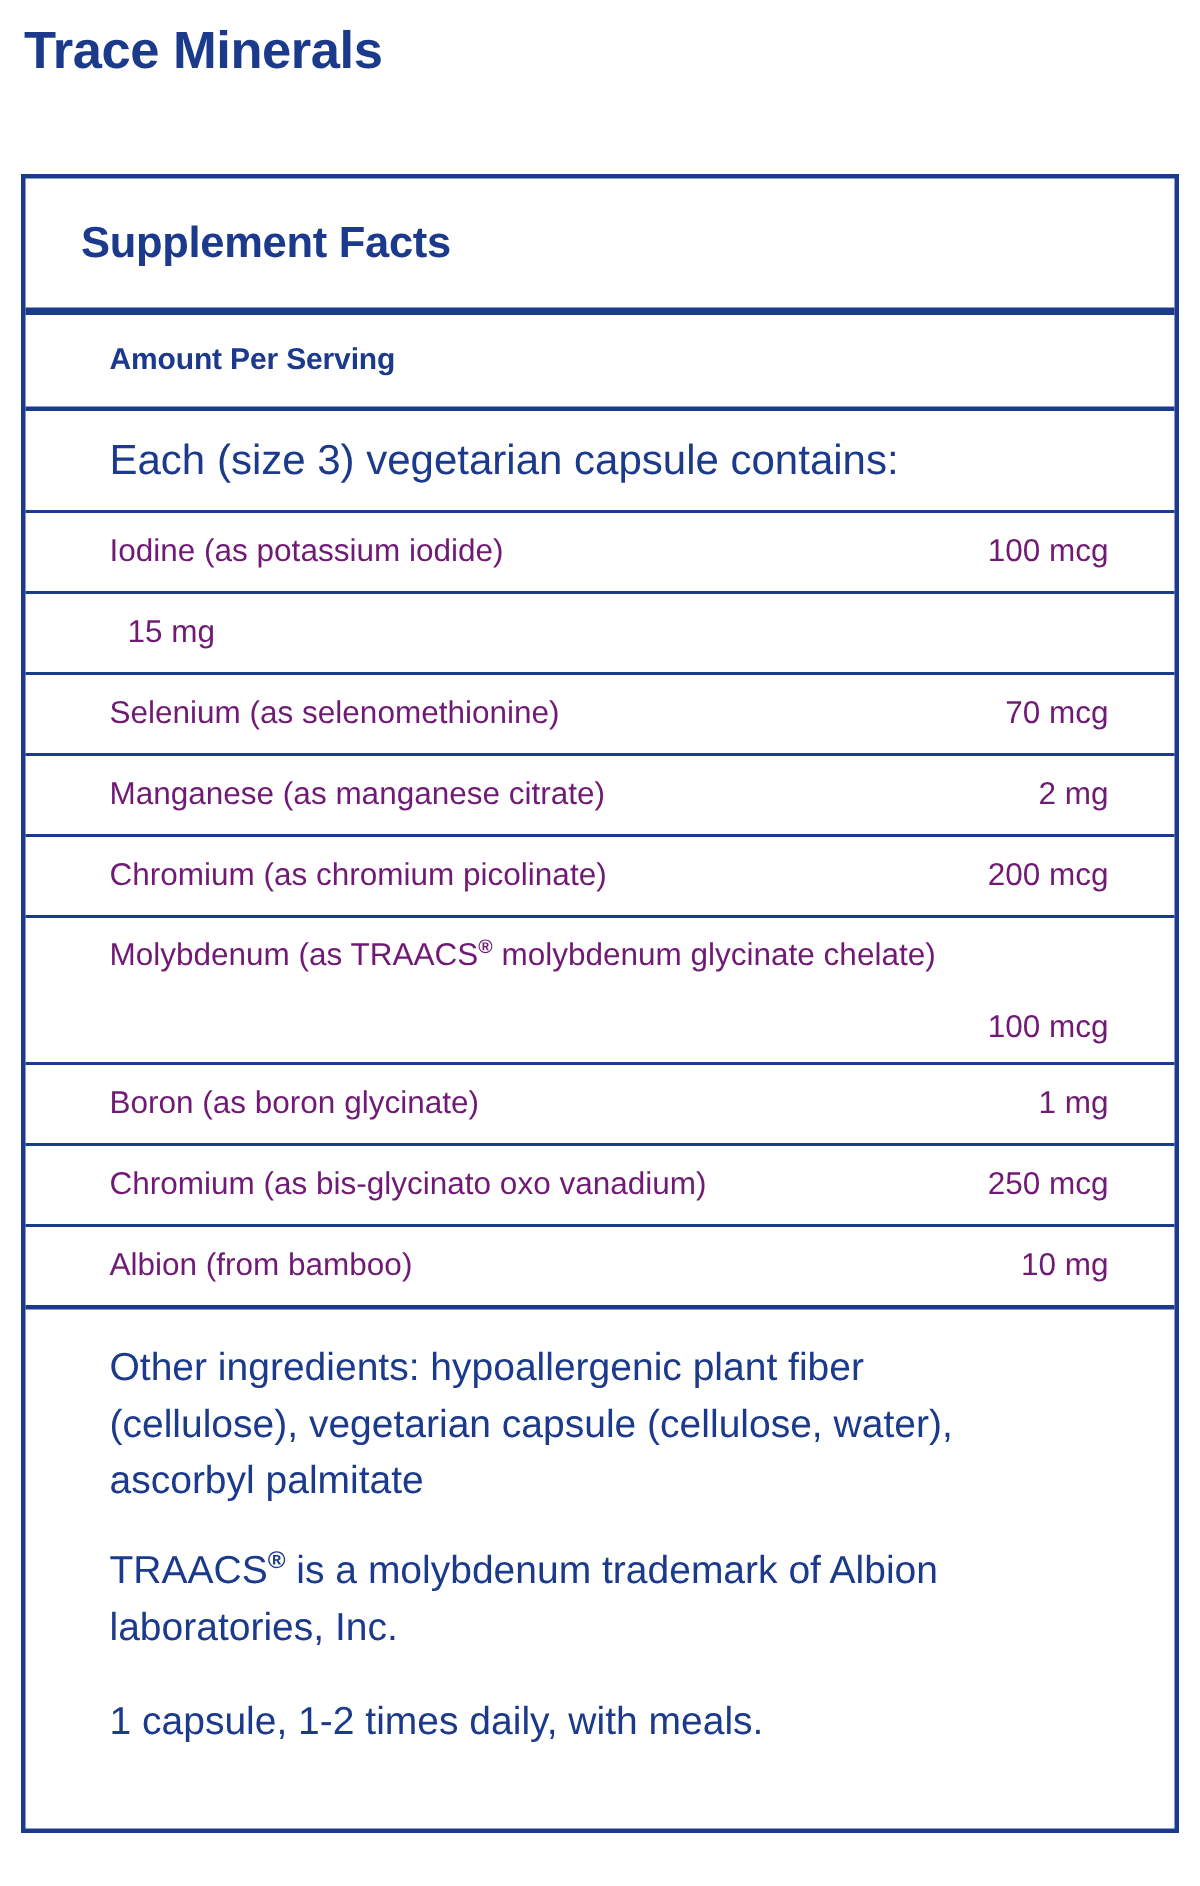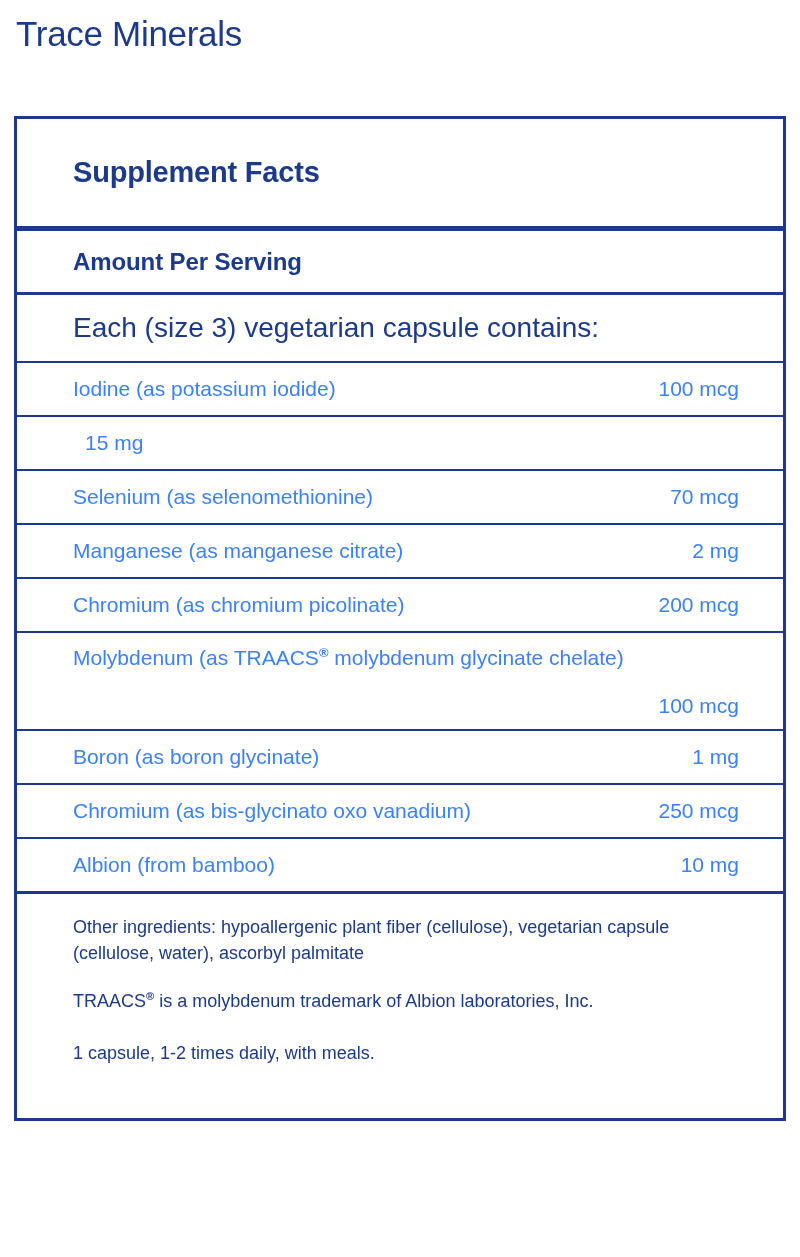--- a/index.html
+++ b/index.html
@@ -21,64 +21,64 @@
     height: 1257px;
     box-sizing: border-box;
   }
 
   
   .product-title {
     position: absolute;
     left: 16px;
     top: 14px;
     font-size: 35px;
-    font-weight: normal;
+    font-weight: bold;
     letter-spacing: -0.3px;
     color: #1b3a8c;
     line-height: 1.15;
     white-space: nowrap;
   }
 
   
   .facts-panel {
     position: absolute;
     left: 14px;
     top: 116px;
     width: 772px;
     box-sizing: border-box;
     border: 3px solid #1b3a8c;
     background: #ffffff;
   }
 
   .panel-header {
-    height: 112px;
-    box-sizing: border-box;
-    display: flex;
-    align-items: center;
-    padding-left: 56px;
+    height: 91px;
+    box-sizing: border-box;
+    display: flex;
+    align-items: center;
+    padding-left: 37px;
     border-bottom: 5px solid #1b3a8c;
     text-align: right;
   }
   .panel-header-title {
     font-size: 29px;
     font-weight: bold;
     letter-spacing: -0.2px;
     color: #1b3a8c;
   }
 
   .amount-head {
     height: 64px;
     box-sizing: border-box;
     display: flex;
     align-items: center;
     padding-left: 56px;
     border-bottom: 3px solid #1b3a8c;
   }
   .amount-head-label {
-    font-size: 24px;
+    font-size: 20px;
     font-weight: bold;
     letter-spacing: -0.1px;
     color: #1b3a8c;
   }
 
   
   .serving-note {
     box-sizing: border-box;
     padding: 0 44px 0 56px;
     height: 66px;
@@ -95,21 +95,21 @@
   .row {
     box-sizing: border-box;
     display: flex;
     align-items: center;
     justify-content: space-between;
     padding: 0 44px 0 56px;
     min-height: 54px;
     border-top: 2px solid #1b3a8c;
     font-size: 21px;
     line-height: 1.45;
-    color: #3b82f6;
+    color: #701a75;
   }
   .row.tall {
     min-height: 98px;
     align-items: stretch;
     position: relative;
     padding-top: 10px;
     padding-bottom: 8px;
   }
   .row-name {
     flex: 1 1 auto;
@@ -142,21 +142,21 @@
     font-weight: bold;
   }
 
   
   .footer-block {
     box-sizing: border-box;
     border-top: 3px solid #1b3a8c;
     padding: 20px 44px 26px 56px;
   }
   .footer-para {
-    font-size: 18px;
+    font-size: 26px;
     line-height: 1.45;
     color: #1b3a8c;
     margin: 0 0 22px 0;
     max-width: 620px;
   }
   .footer-para:last-child {
     margin-bottom: 6px;
     margin-top: 11px;
   }
   .footer-para.dosage {

